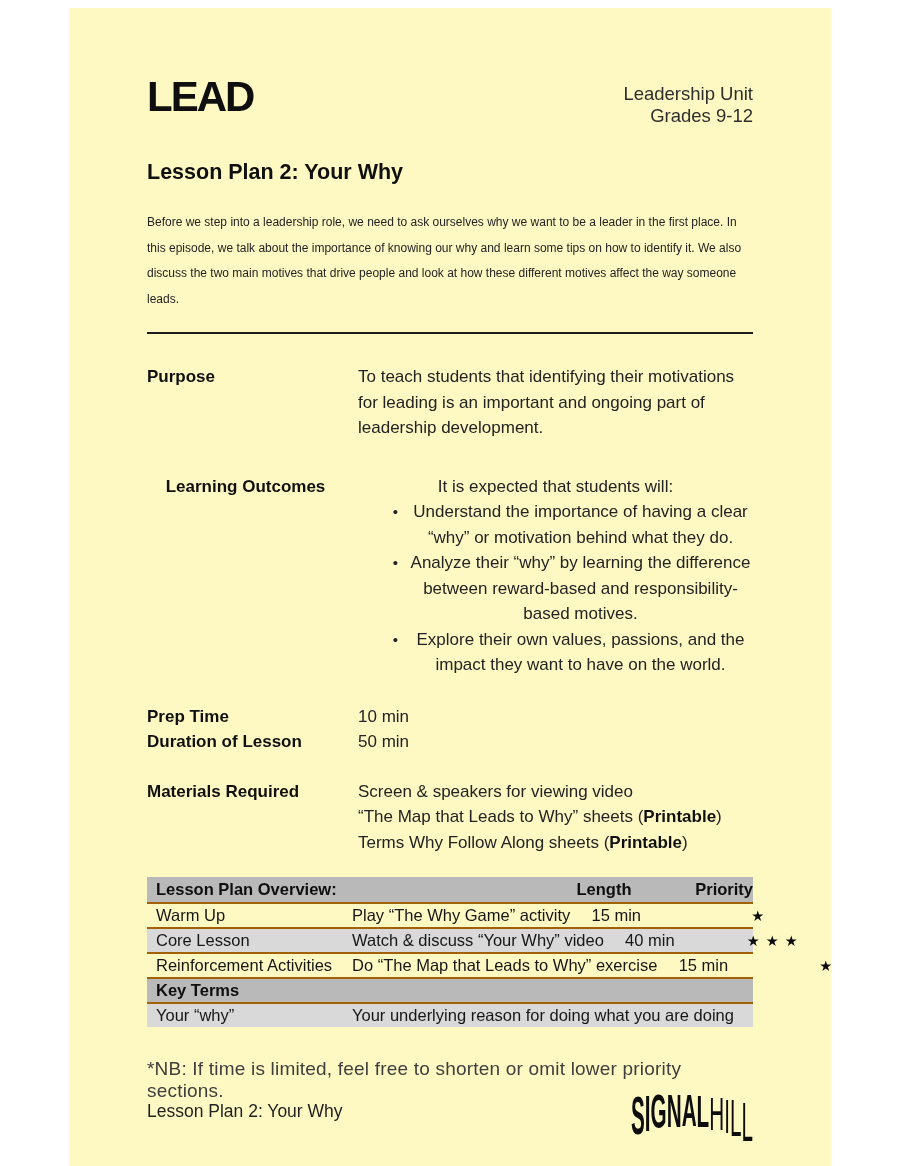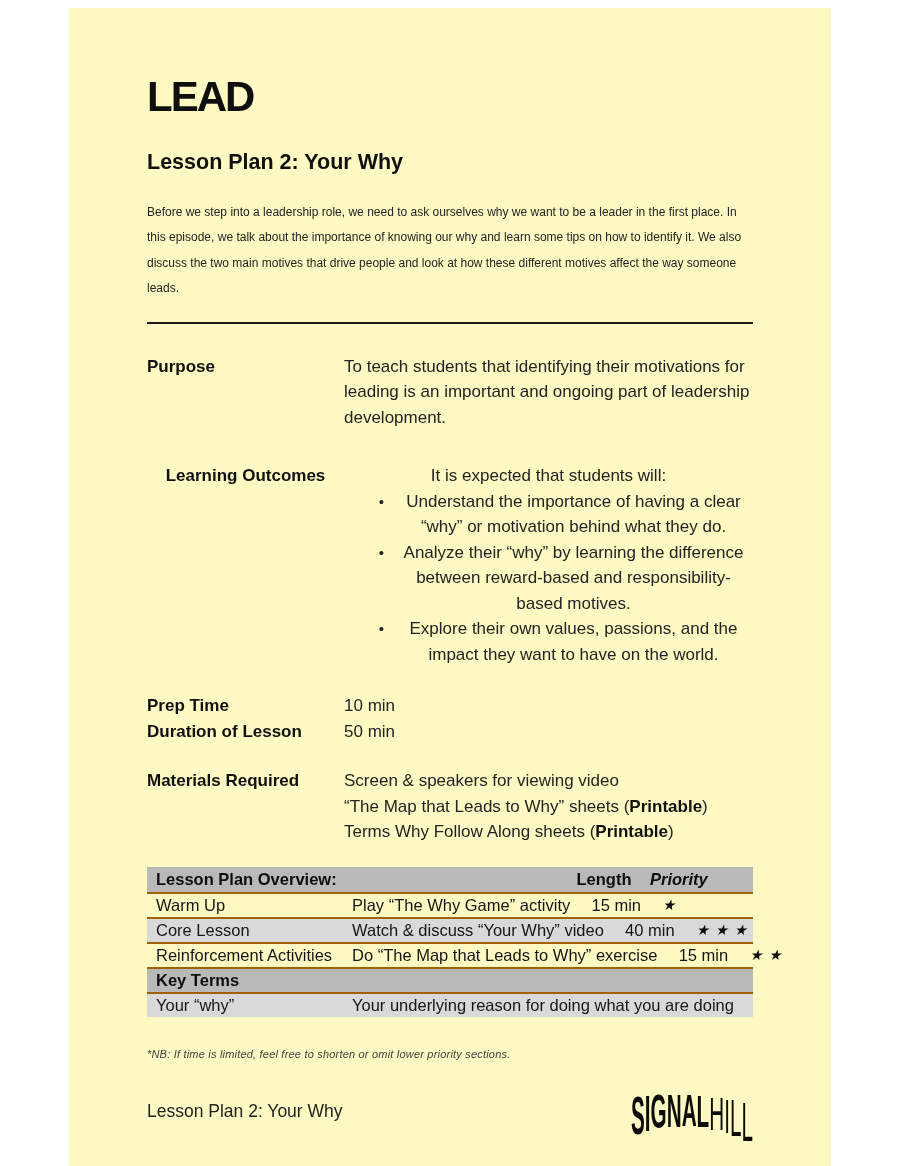--- a/index.html
+++ b/index.html
@@ -15,21 +15,21 @@
   .logo { font-size:42px; font-weight:700; letter-spacing:-2px; line-height:0.92; color:#0f0f0f; }
   .unit-block { text-align:right; font-size:18.5px; line-height:22px; color:#2e2e2e; padding-top:5px; font-weight:400; }
 
   .title { font-size:21.5px; font-weight:700; margin:33px 0 0 0; color:#101010; }
 
   .intro { font-size:12px; line-height:25.5px; margin:25px 0 0 0; color:#232323; max-width:748px; }
 
   .rule { border:none; border-top:2.5px solid #1c1c1c; margin:20px 0 0 0; }
 
   
-  .detail-row { display:flex; font-size:17px; line-height:25.5px; }
+  .detail-row { display:flex; font-size:17px; line-height:25.5px;gap:14px; }
   .d-label { flex:0 0 197px; font-weight:700; color:#101010; }
   .d-value { flex:1; max-width:525px; color:#232323; }
   .row-purpose { margin-top:30px; }
   .row-outcomes { margin-top:33px;text-align:center; }
   .row-prep { margin-top:26px; }
   .row-duration { margin-top:0; }
   .row-materials { margin-top:24px; }
 
   .outcomes { list-style:none; margin:0; padding:0; }
   .outcomes li { display:flex; }
@@ -39,24 +39,24 @@
 
   
   .ov-table { margin-top:22px; font-size:16.5px; color:#161616; }
   .t-row { display:flex; align-items:center; height:25px; box-sizing:border-box; }
   .t-row + .t-row { border-top:2px solid #a16207; }
   .t-head { background:#b9b9b9; font-weight:700; color:#0e0e0e; }
   .t-alt { background:#d9d9d9; }
   .c1 { flex:0 0 205px; padding-left:9px; box-sizing:border-box; white-space:nowrap; }
   .c2 { flex:1; white-space:nowrap; }
   .c3 { flex:0 0 92px; text-align:center; white-space:nowrap; }
-  .c4 { flex:0 0 103px; text-align:left; padding-right:9px; box-sizing:border-box; white-space:nowrap;font-style:italic; }
+  .c4 { flex:0 0 103px; text-align:right; box-sizing:border-box; white-space:nowrap; }
   .stars { font-size:14.5px; letter-spacing:1px; color:#0c0c0c; }
 
-  .note { font-style:italic; font-size:11px; color:#3e3e3e; margin:31px 0 0 0; letter-spacing:0.2px; font-weight:400; }
+  .note { font-size:19px; color:#3e3e3e; margin:31px 0 0 0; letter-spacing:0.2px; font-weight:400; }
 
   
   .footer { position:absolute; left:78px; right:78px; top:1078px; height:50px;
             display:flex; justify-content:space-between; align-items:center; }
   .footer-left { font-size:17.5px; color:#1f1f1f; }
   .brand { display:flex; font-size:47px; font-weight:700; line-height:1; color:#0d0d0d;
            transform:scaleX(0.44); transform-origin:100% 40%; letter-spacing:0; white-space:nowrap; }
   .brand span { display:block; transform-origin:50% 0; }
   .brand span:nth-child(1)  { transform:scaleY(1.14); }
   .brand span:nth-child(2)  { transform:scaleY(1.07); }
@@ -71,20 +71,24 @@
   .brand span:nth-child(10) { transform:translateY(6px) scaleY(1.17); }
 </style>
 </head>
 <body>
 
 <div class="page">
   <div class="content">
 
     <div class="topbar">
       <div class="logo">LEAD</div>
+      <div class="unit-block">
+        <div>Leadership Unit</div>
+        <div>Grades 9-12</div>
+      </div>
     </div>
 
     <h1 class="title">Lesson Plan 2: Your Why</h1>
 
     <p class="intro">Before we step into a leadership role, we need to ask ourselves why we want to be a leader in the first place. In this episode, we talk about the importance of knowing our why and learn some tips on how to identify it. We also discuss the two main motives that drive people and look at how these different motives affect the way someone leads.</p>
 
     <hr class="rule">
 
     <div class="detail-row row-purpose">
       <div class="d-label">Purpose</div>

